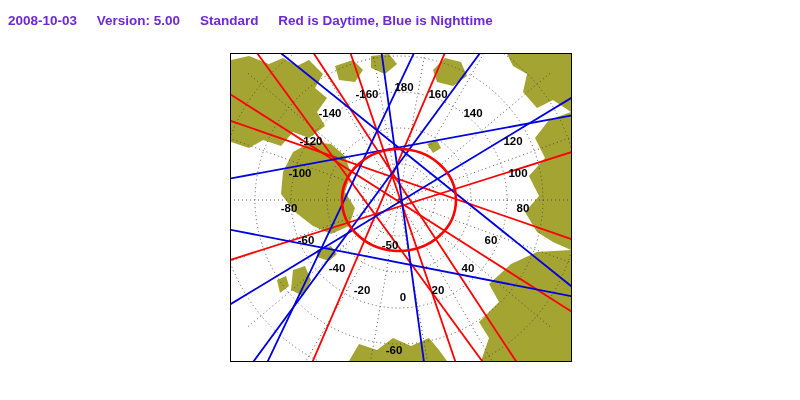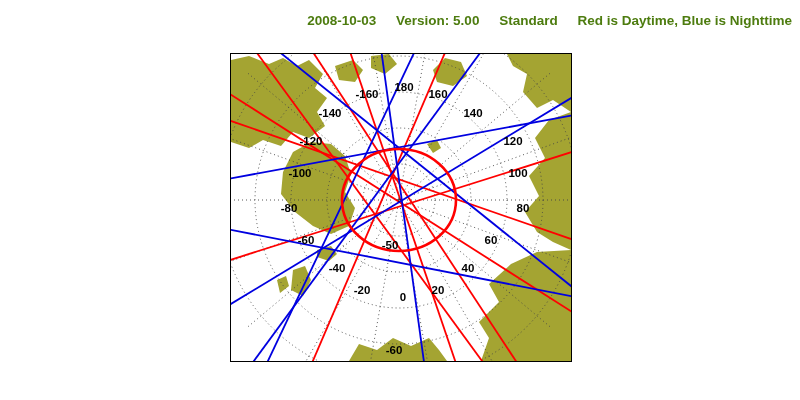--- a/index.html
+++ b/index.html
@@ -12,24 +12,24 @@
     height: 400px;
     position: relative;
     overflow: hidden;
     font-family: "Liberation Sans", sans-serif;
   }
   .title {
     position: absolute;
     top: 13px;
     left: 0;
     width: 800px;
-    text-align: right;
+    text-align: left;
     font-size: 13.5px;
     font-weight: bold;
-    color: #4d7c0f;
+    color: #6d28d9;
     white-space: nowrap;
   }
   .title span { margin: 0 8px; }
   .map-frame {
     position: absolute;
     left: 230px;
     top: 53px;
     width: 340px;
     height: 307px;
     border: 1px solid #000;

